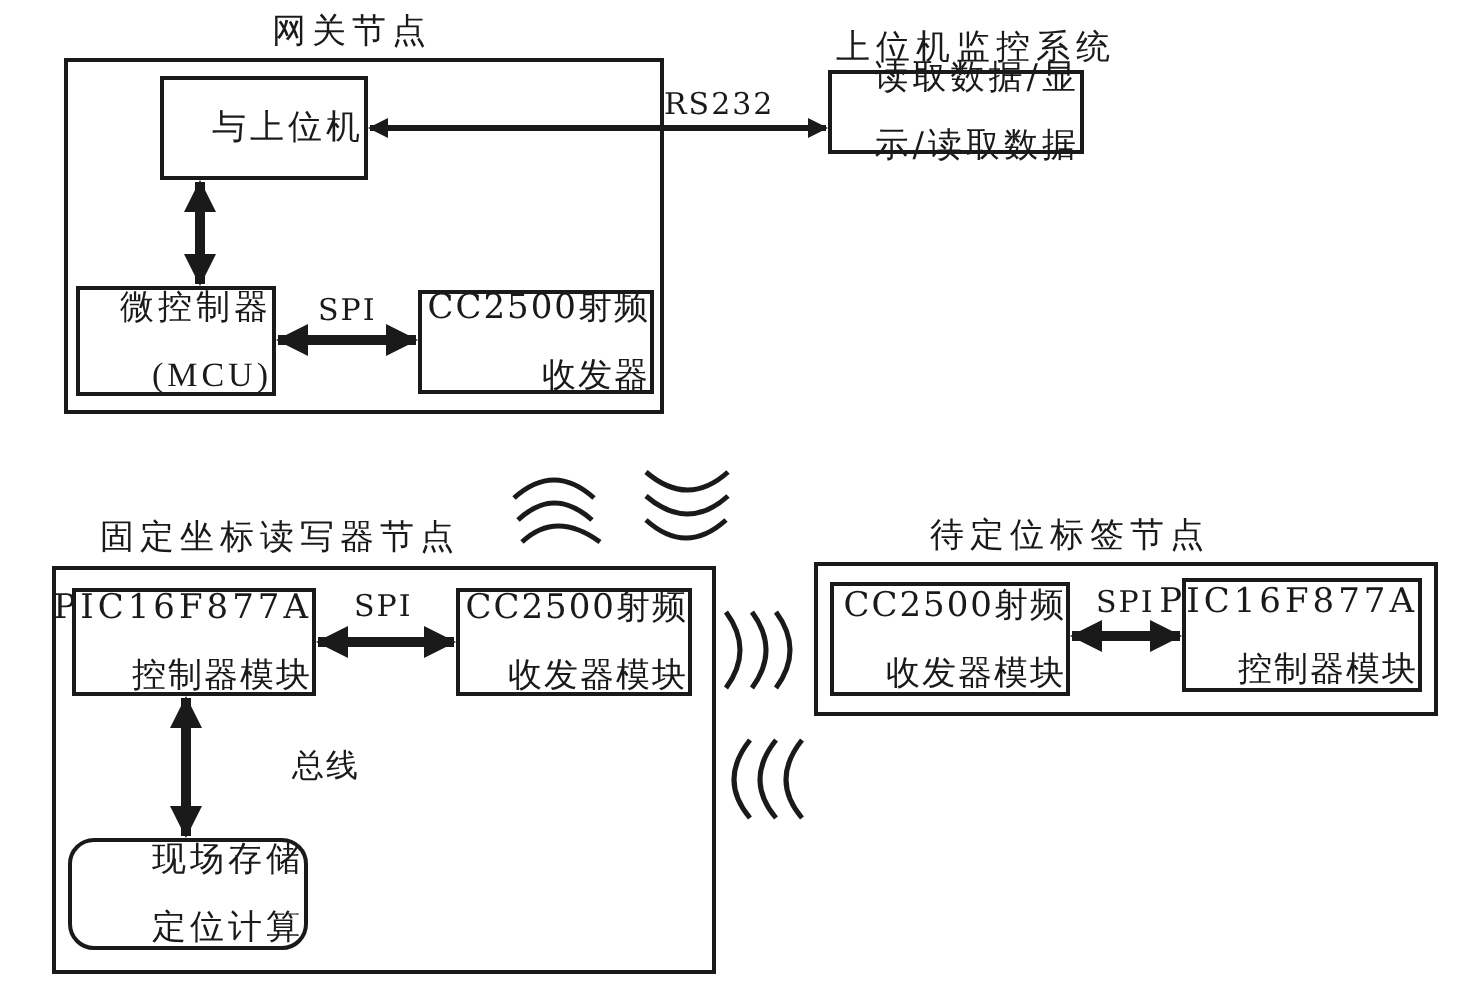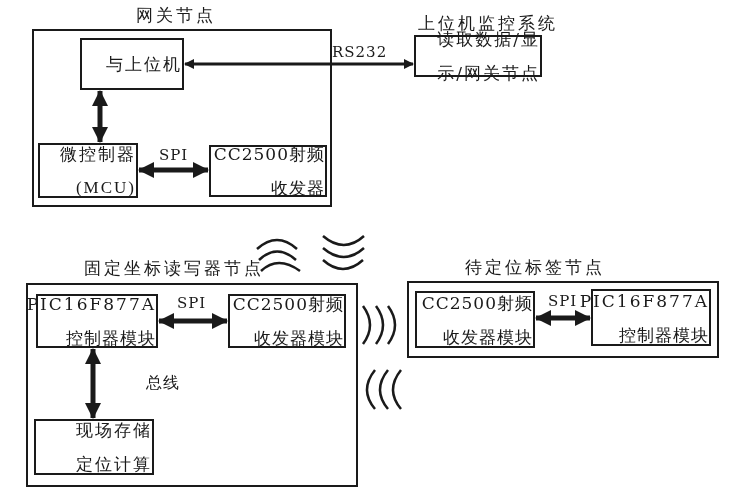--- a/index.html
+++ b/index.html
@@ -31,38 +31,38 @@
 <div class="box" style="left:209px; top:145px; width:118px; height:52px; letter-spacing:1px;">
   <span>CC2500射频</span>
   <span>收发器</span>
 </div>
 
 <div class="lbl" style="left:159px; top:146px;">SPI</div>
 
 <div class="title" style="left:418px; top:12px;">上位机监控系统</div>
 <div class="box" style="left:414px; top:35px; width:128px; height:42px;">
   <span>读取数据/显</span>
-  <span>示/网关节点</span>
+  <span>示/读取数据</span>
 </div>
 <div class="lbl" style="left:332px; top:43px;">RS232</div>
 
-<div class="title" style="left:50px; top:257px;margin-left:34px;">固定坐标读写器节点</div>
+<div class="title" style="left:50px; top:257px;">固定坐标读写器节点</div>
 <div class="node" style="left:26px; top:283px; width:332px; height:204px;"></div>
 
 <div class="box" style="left:36px; top:294px; width:122px; height:54px; letter-spacing:1px;">
   <span style="letter-spacing:2px;">PIC16F877A</span>
   <span>控制器模块</span>
 </div>
 
 <div class="box" style="left:228px; top:294px; width:118px; height:54px; letter-spacing:1px;">
   <span>CC2500射频</span>
   <span>收发器模块</span>
 </div>
 
-<div class="box" style="left:34px; top:419px; width:120px; height:56px;">
+<div class="box" style="left:34px; top:419px; width:120px; height:56px;border-radius:13px;">
   <span>现场存储</span>
   <span>定位计算</span>
 </div>
 
 <div class="lbl" style="left:177px; top:294px;">SPI</div>
 <div class="lbl" style="left:104px; top:373px; font-size:16px;margin-left:42px;">总线</div>
 
 <div class="title" style="left:465px; top:256px;">待定位标签节点</div>
 <div class="node" style="left:407px; top:281px; width:312px; height:77px;"></div>
 

